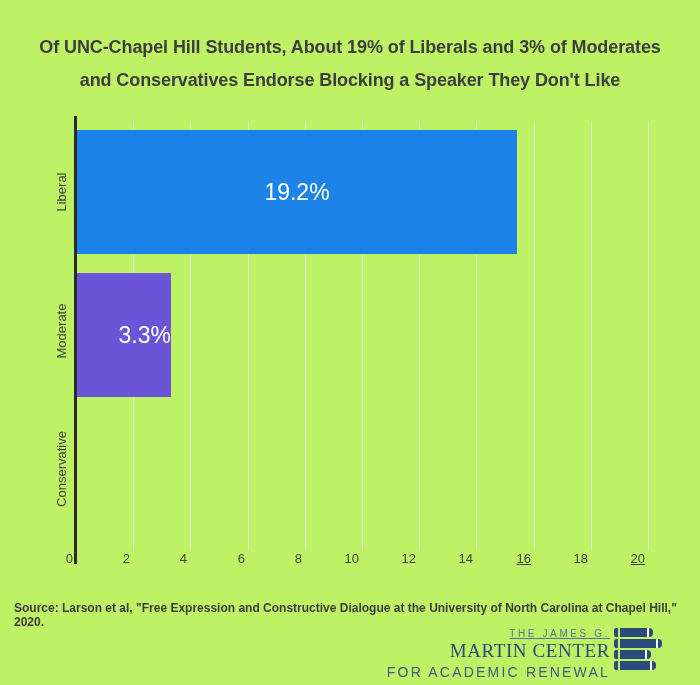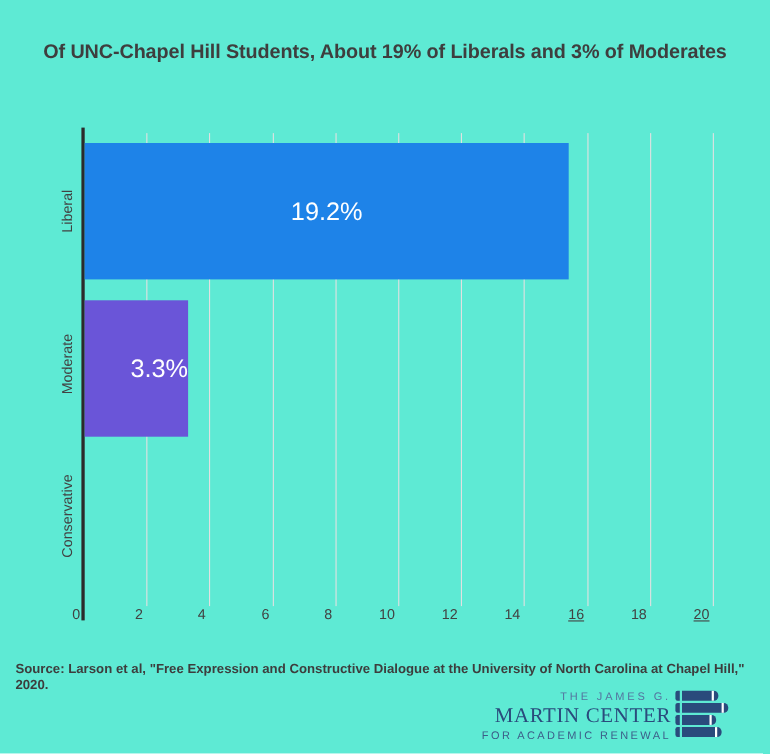--- a/index.html
+++ b/index.html
@@ -1,17 +1,17 @@
 <!DOCTYPE html>
 <html><head>
 <meta charset="utf-8">
 <style>
   html,body{margin:0;padding:0;background:#fff;}
   .canvas{
-    position:relative;width:700px;height:685px;background:#5eead4;overflow:hidden;
+    position:relative;width:700px;height:685px;background:#bef264;overflow:hidden;
     font-family:"Liberation Sans","DejaVu Sans",sans-serif;
   }
   
   .title{
     position:absolute;top:31px;left:0;width:700px;text-align:center;
     font-size:18px;font-weight:700;color:#3e3e3e;line-height:33px;letter-spacing:-0.1px;
   }
   
   .gridline{position:absolute;top:121px;height:430px;width:1px;background:#e1e1e1;}
   .axis-line{position:absolute;left:74px;top:116px;width:3px;height:448px;background:#2b2b2b;}
@@ -32,39 +32,40 @@
   .tick-label{
     position:absolute;top:551px;width:50px;text-align:right;
     font-size:13px;color:#424242;line-height:16px;
   }
   
   .source{
     position:absolute;left:14px;top:601px;font-size:12px;font-weight:700;color:#3d3d3d;
   }
   
   .logo-text{position:absolute;right:90px;top:628px;text-align:right;}
-  .logo-line1{font-size:10px;letter-spacing:2.6px;color:#54739f;font-weight:400;}
+  .logo-line1{font-size:10px;letter-spacing:2.6px;color:#54739f;font-weight:400;text-decoration:underline;}
   .logo-line2{font-family:"Liberation Serif","DejaVu Serif",serif;font-size:19px;color:#2a4b7c;letter-spacing:0.6px;margin-top:1px;}
-  .logo-line3{font-size:10px;letter-spacing:2.2px;color:#3c5c88;margin-top:2px;}
+  .logo-line3{font-size:14px;letter-spacing:2.2px;color:#3c5c88;margin-top:2px;}
   .books{position:absolute;left:614px;top:628px;width:80px;}
   .book{display:flex;gap:2px;margin-bottom:2px;height:9px;}
   .book-cap{width:4px;height:9px;background:#2a4b7c;border-radius:2px 0 0 2px;}
   .book-body{height:9px;background:#2a4b7c;border-radius:0 4px 4px 0;position:relative;}
   .book-body::after{
     content:"";position:absolute;right:4px;top:0;width:2px;height:100%;background:#fff;
   }
   .w1{width:33px;} .w2{width:42px;} .w3{width:31px;} .w4{width:36px;}
 </style>
 </head>
 <body>
 
 <div class="canvas">
 
   <div class="title">
     <div>Of UNC-Chapel Hill Students, About 19% of Liberals and 3% of Moderates</div>
+    <div>and Conservatives Endorse Blocking a Speaker They Don't Like</div>
   </div>
 
   <div id="gridlines">
       <div class="gridline" style="left: 133px;"></div>
       <div class="gridline" style="left: 190px;"></div>
       <div class="gridline" style="left: 248px;"></div>
       <div class="gridline" style="left: 305px;"></div>
       <div class="gridline" style="left: 362px;"></div>
       <div class="gridline" style="left: 419px;"></div>
       <div class="gridline" style="left: 476px;"></div>

